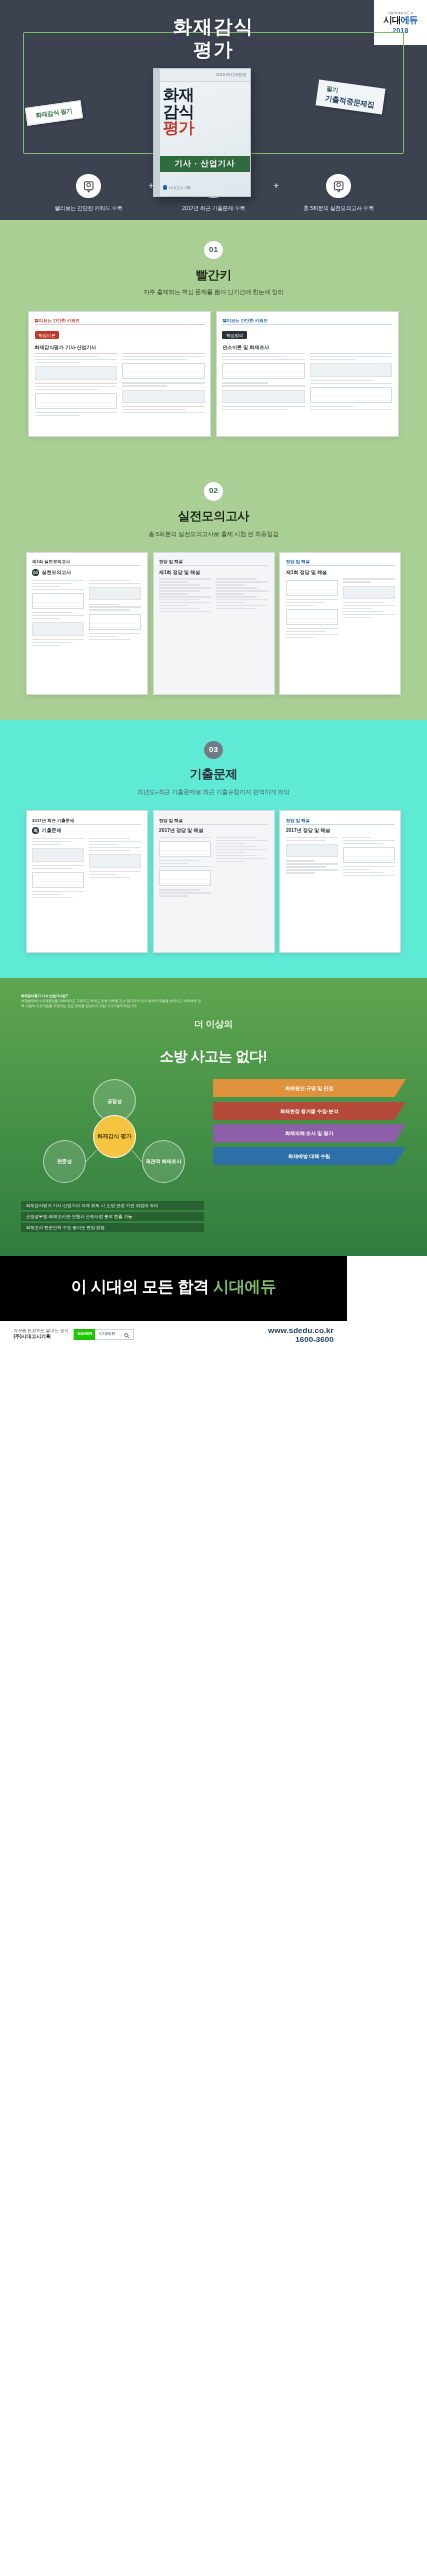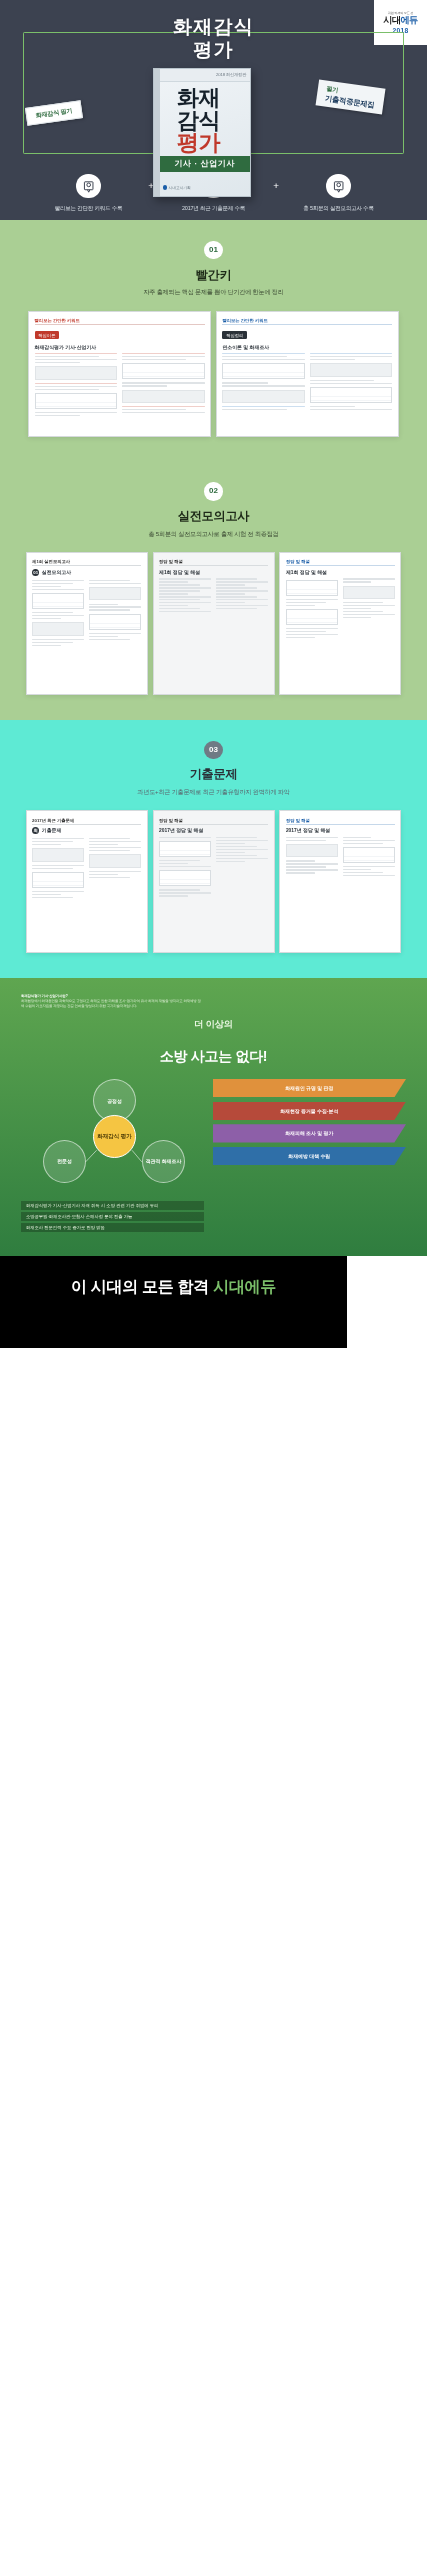--- a/index.html
+++ b/index.html
@@ -99,22 +99,22 @@
   .book-topband {
     position: absolute; left: 5.5px; right: 0; top: 0; height: 13.4px;
     background: #e8edf1;
     border-bottom: 0.6px solid #cfd8de;
   }
   .book-topband span {
     position: absolute; right: 3.7px; top: 3.1px;
     font-size: 4.3px; color: #6b7780; letter-spacing: -0.2px;
   }
   .book-title {
-    position: absolute; left: 23px; top: 18.3px;
-    font-size: 22px; font-weight: bold; color: #16212b;
+    position: absolute; left: 9px; top: 18.3px;
+    font-size: 16px; font-weight: bold; color: #16212b;
     line-height: 1.02; letter-spacing: -0.6px;
   }
   .book-title .hl { color: #c0392b; }
   .book-band {
     position: absolute; left: 5.5px; right: 0; bottom: 24.4px; height: 16px;
     background: #2f6b3f;
     display: flex; align-items: center; justify-content: center;
   }
   .book-band span {
     color: #fff; font-size: 8px; font-weight: bold; letter-spacing: 0.6px;
@@ -766,16 +766,38 @@
       <div>소방공무원·화재조사관·보험사 손해사정 분야 진출 가능</div>
       <div>화재조사 전문인력 수요 증가로 전망 밝음</div>
     </div>
   </div>
 
   <div class="footer">
     <div class="big">
       <span>이 시대의 모든 합격</span>
       <span class="accent">시대에듀</span>
     </div>
+    <div class="footer-bar">
+      <div class="foot-left">
+        <div class="txt">
+          <div>자격증 한권으로 끝내는 공식</div>
+          <b>(주)시대고시기획</b>
+        </div>
+        <div class="naver">
+          <span class="n">NAVER</span>
+          <span class="q">시대에듀</span>
+          <span style="padding-right:3.1px">
+            <svg width="5.5" height="5.5" viewBox="0 0 12 12">
+                <circle cx="5" cy="5" r="3.6" fill="none" stroke="#333" stroke-width="1.4"></circle>
+                <line x1="7.8" y1="7.8" x2="11" y2="11" stroke="#333" stroke-width="1.4"></line>
+              </svg>
+          </span>
+        </div>
+      </div>
+      <div class="foot-right">
+        <div class="url">www.sdedu.co.kr</div>
+        <div class="tel">1600-3600</div>
+      </div>
+    </div>
   </div>
 
 </div>
 
 
 </body></html>

